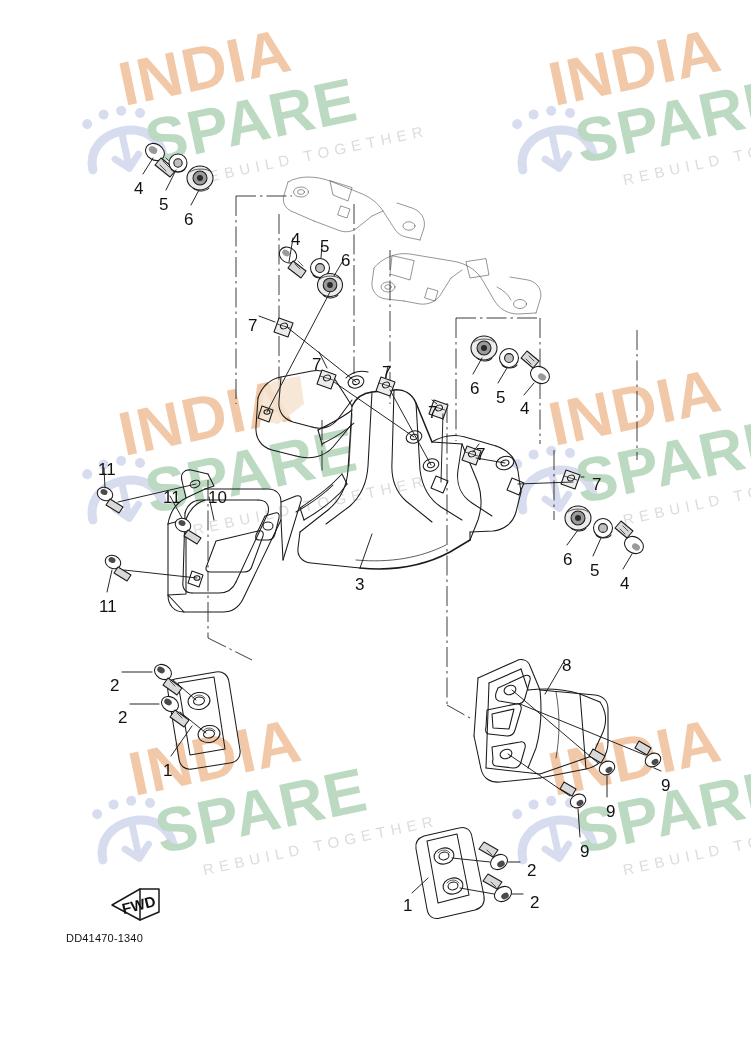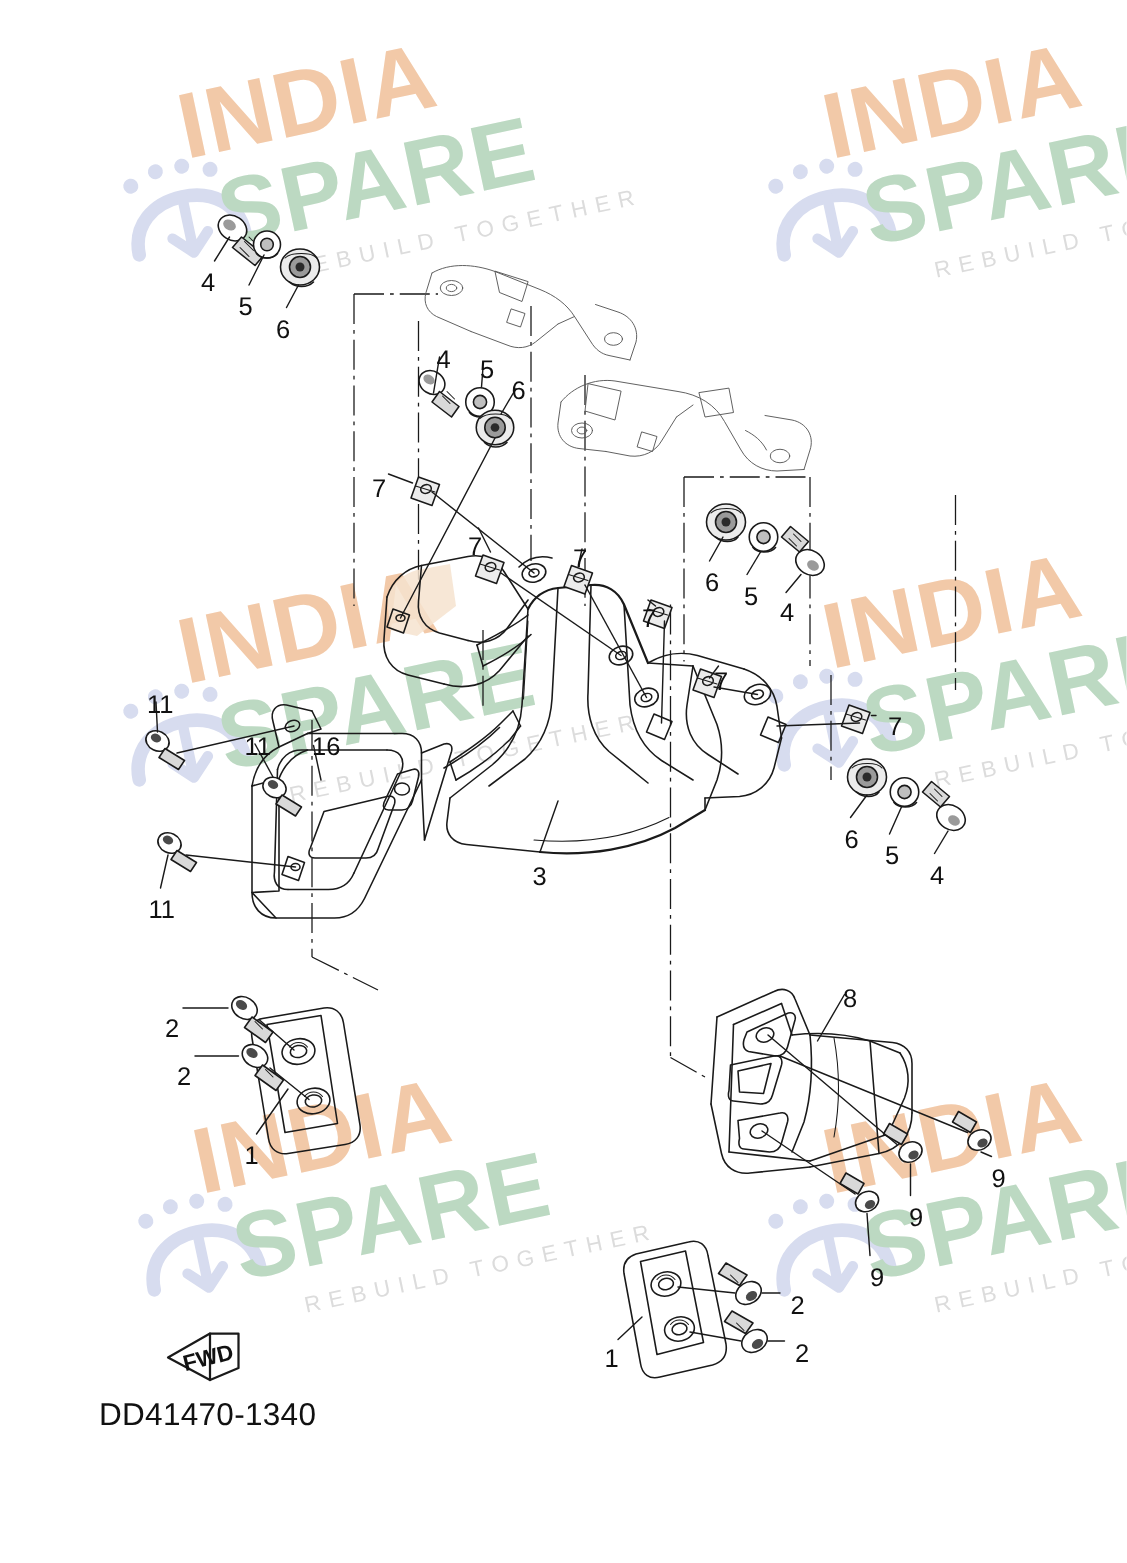--- a/index.html
+++ b/index.html
@@ -12,21 +12,21 @@
   #wm-layer,#art-layer,#label-layer{position:absolute;left:0;top:0;width:751px;height:1042px;}
   #wm-layer{z-index:1;}
   #art-layer{z-index:2;}
   #label-layer{z-index:3;}
   .lbl{
     position:absolute;font-size:17px;color:#111;
     font-family:"Liberation Sans","DejaVu Sans",sans-serif;
     line-height:1;white-space:nowrap;user-select:none;
   }
   #partno{
-    position:absolute;left:66px;top:932px;font-size:21px;color:#111;
+    position:absolute;left:66px;top:932px;font-size:11px;color:#111;
     letter-spacing:.2px;white-space:nowrap;
   }
   svg{display:block;}
 </style>
 </head>
 <body>
 
 <div id="sheet">
 
   <svg id="wm-layer" viewBox="0 0 751 1042" xmlns="http://www.w3.org/2000/svg">
@@ -589,21 +589,21 @@
     <span class="lbl" style="left:312px;top:356px">7</span>
     <span class="lbl" style="left:382px;top:364px">7</span>
     <span class="lbl" style="left:428px;top:404px">7</span>
     <span class="lbl" style="left:470px;top:380px">6</span>
     <span class="lbl" style="left:496px;top:389px">5</span>
     <span class="lbl" style="left:520px;top:400px">4</span>
     <span class="lbl" style="left:476px;top:446px">7</span>
     <span class="lbl" style="left:592px;top:476px">7</span>
     <span class="lbl" style="left:98px;top:461px">11</span>
     <span class="lbl" style="left:163px;top:489px">11</span>
-    <span class="lbl" style="left:208px;top:489px">16</span>
+    <span class="lbl" style="left:208px;top:489px">10</span>
     <span class="lbl" style="left:99px;top:598px">11</span>
     <span class="lbl" style="left:355px;top:576px">3</span>
     <span class="lbl" style="left:563px;top:551px">6</span>
     <span class="lbl" style="left:590px;top:562px">5</span>
     <span class="lbl" style="left:620px;top:575px">4</span>
     <span class="lbl" style="left:110px;top:677px">2</span>
     <span class="lbl" style="left:118px;top:709px">2</span>
     <span class="lbl" style="left:163px;top:762px">1</span>
     <span class="lbl" style="left:562px;top:657px">8</span>
     <span class="lbl" style="left:606px;top:803px">9</span>

